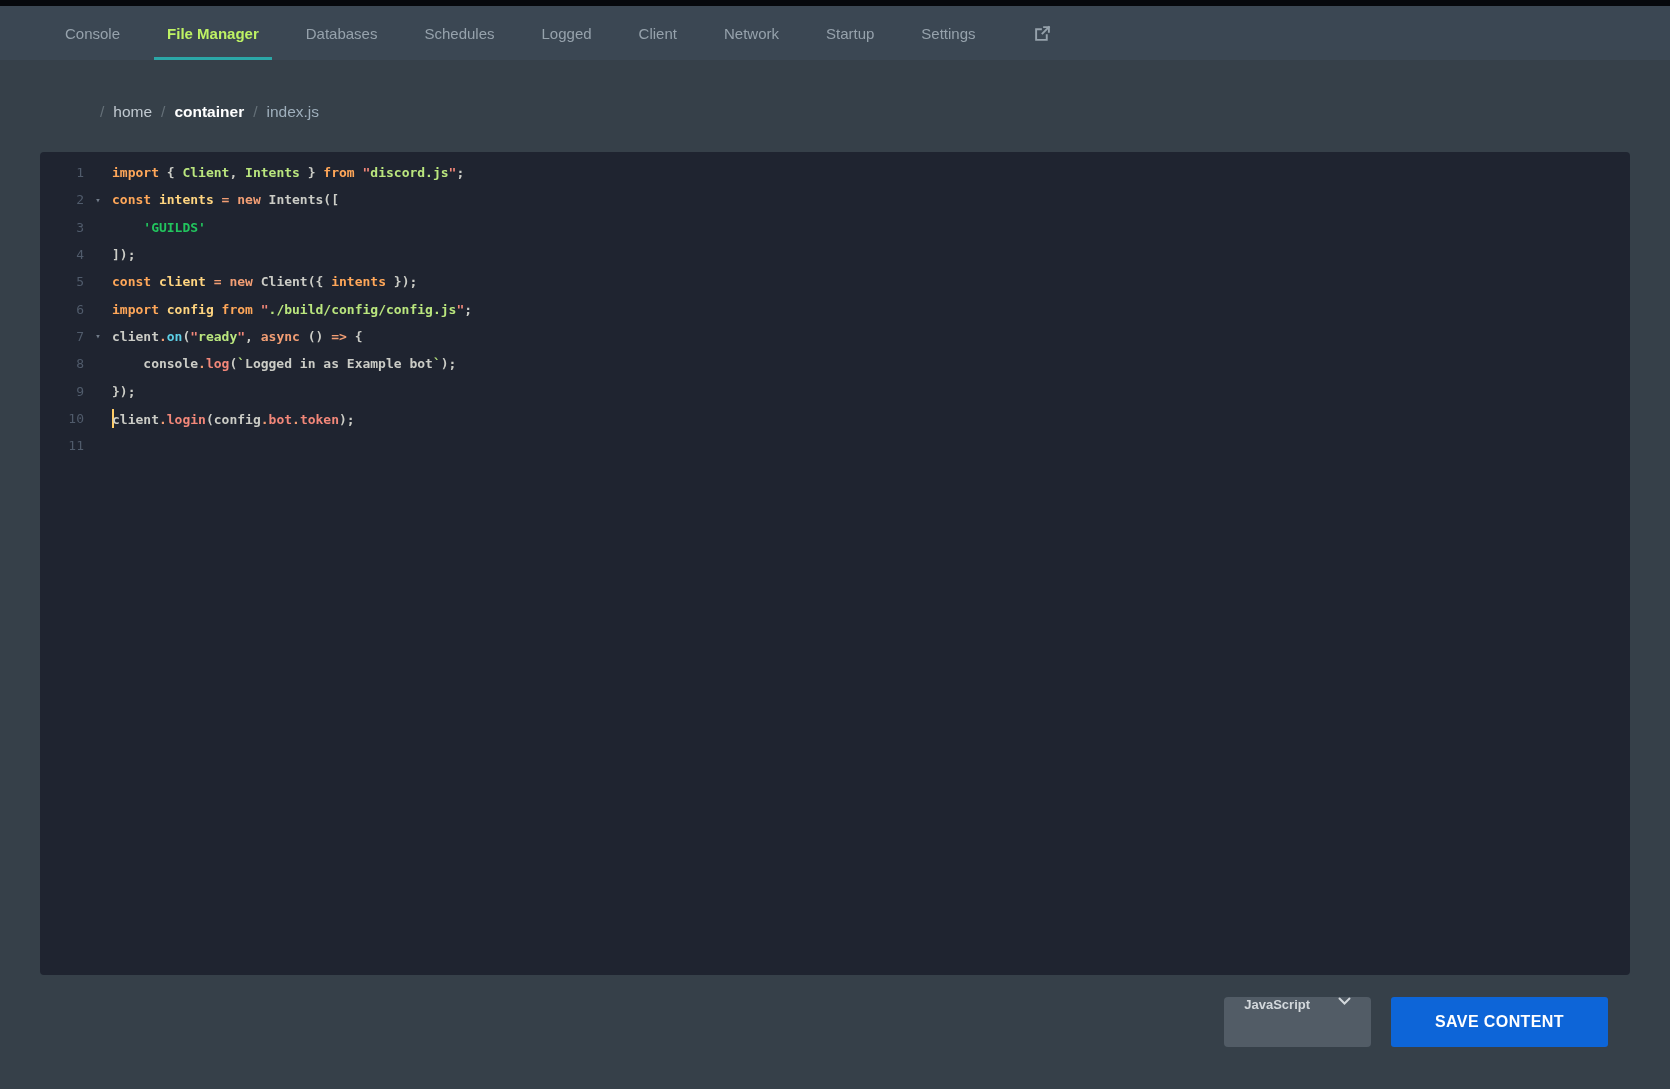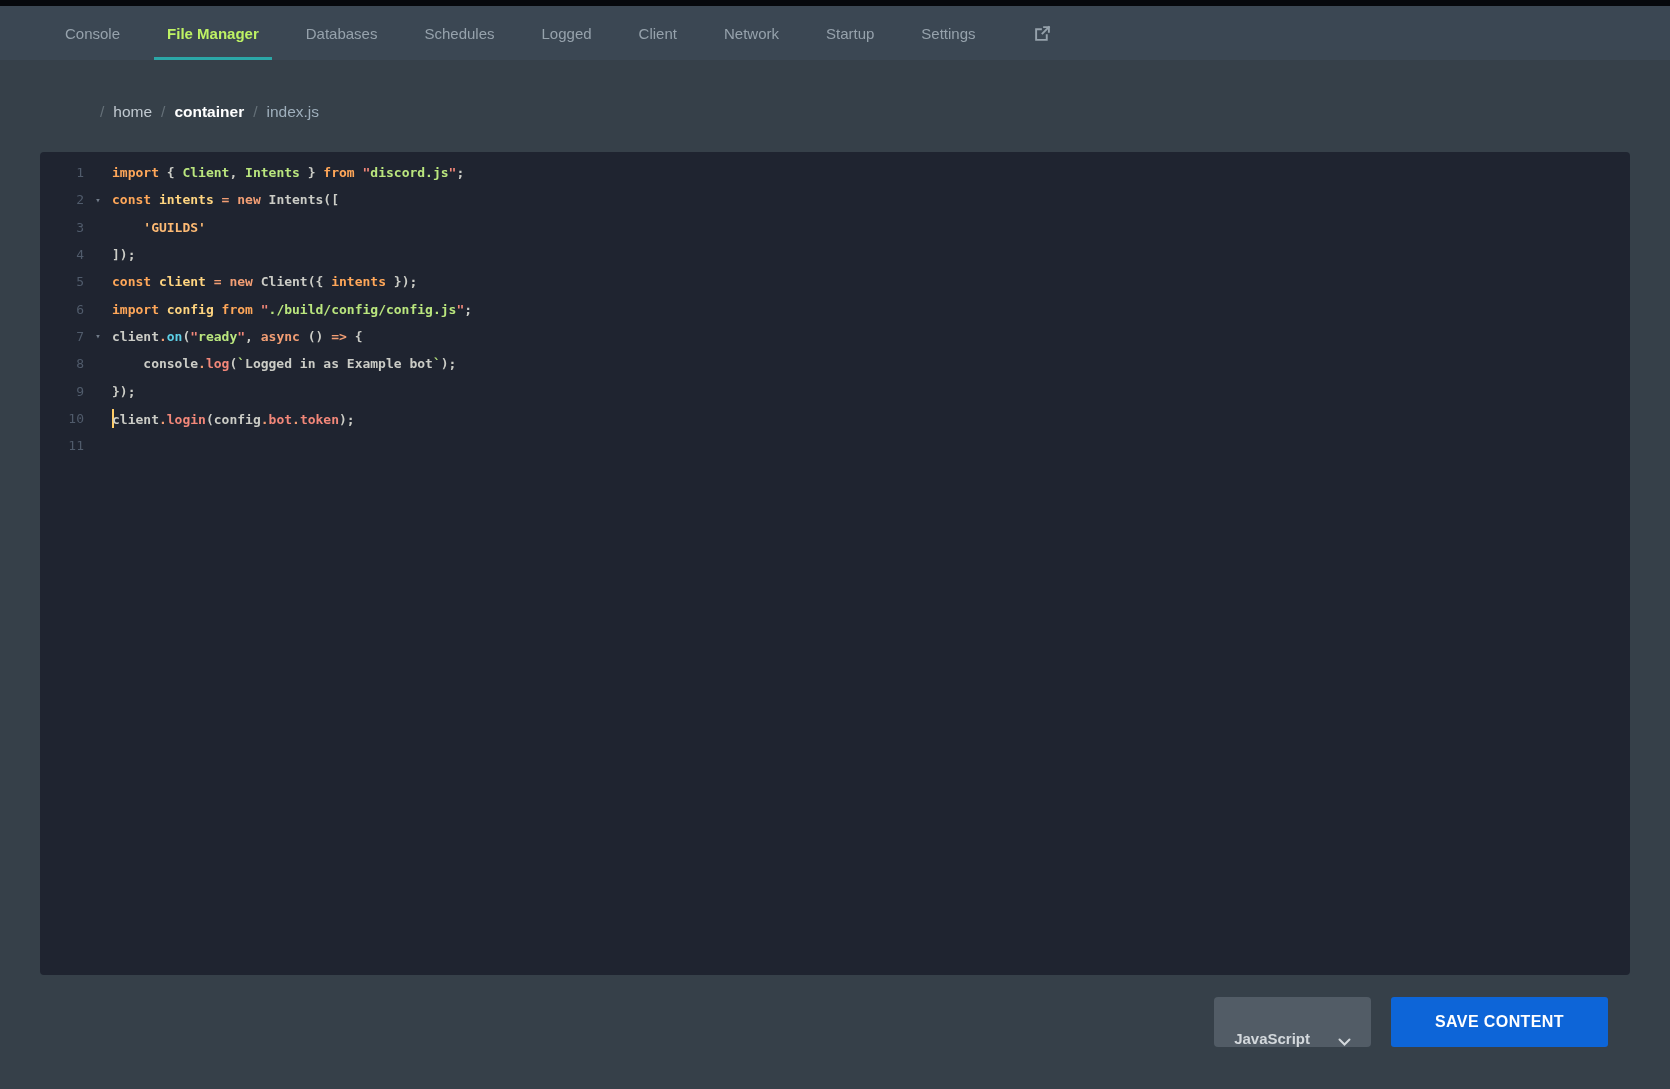--- a/index.html
+++ b/index.html
@@ -63,22 +63,22 @@
     vertical-align:-4px; margin-right:-2px;
   }
 
   
   .footer-actions {
     display:flex; justify-content:flex-end; align-items:center;
     margin:22px 62px 0 0; gap:20px;
   }
   .lang-select {
     height:50px; padding:0 20px; background:#525c66; border-radius:4px;
-    display:flex; align-items:flex-end; gap:28px;
-    color:#d3d8dc; font-size:15px; font-weight:bold; cursor:pointer;
+    display:flex; align-items:flex-start; gap:28px;
+    color:#d3d8dc; font-size:13px; font-weight:bold; cursor:pointer;
   }
   .save-btn {
     height:50px; padding:4px 44px; background:#0d65d8; border:none; border-radius:3px;
     color:#ffffff; font-size:16px; font-weight:bold; letter-spacing:0.4px;
     cursor:pointer; font-family:"Liberation Sans", sans-serif;
   }
 </style>
 </head>
 <body>
 
@@ -121,21 +121,21 @@
       <div class="code-text"><span style="color: rgb(255, 167, 89);">import</span><span style="color: rgb(203, 204, 198);"> { </span><span style="color: rgb(186, 230, 126);">Client</span><span style="color: rgb(203, 204, 198);">, </span><span style="color: rgb(186, 230, 126);">Intents</span><span style="color: rgb(203, 204, 198);"> } </span><span style="color: rgb(255, 167, 89);">from</span><span style="color: rgb(203, 204, 198);"> </span><span style="color: rgb(242, 135, 121);">"</span><span style="color: rgb(186, 230, 126);">discord.js</span><span style="color: rgb(242, 135, 121);">"</span><span style="color: rgb(203, 204, 198);">;</span></div>
     </div>
     <div class="code-row">
       <div class="gutter-num">2</div>
       <div class="fold-col">▾</div>
       <div class="code-text"><span style="color: rgb(255, 167, 89);">const</span><span style="color: rgb(203, 204, 198);"> </span><span style="color: rgb(255, 213, 128);">intents</span><span style="color: rgb(203, 204, 198);"> </span><span style="color: rgb(242, 158, 116);">=</span><span style="color: rgb(203, 204, 198);"> </span><span style="color: rgb(242, 158, 116);">new</span><span style="color: rgb(203, 204, 198);"> </span><span style="color: rgb(203, 204, 198);">Intents([</span></div>
     </div>
     <div class="code-row">
       <div class="gutter-num">3</div>
       <div class="fold-col"></div>
-      <div class="code-text"><span style="color: rgb(203, 204, 198);">    </span><span style="color: #fdba74;">'GUILDS'</span></div>
+      <div class="code-text"><span style="color: rgb(203, 204, 198);">    </span><span style="color: #22c55e;">'GUILDS'</span></div>
     </div>
     <div class="code-row">
       <div class="gutter-num">4</div>
       <div class="fold-col"></div>
       <div class="code-text"><span style="color: rgb(203, 204, 198);">]);</span></div>
     </div>
     <div class="code-row">
       <div class="gutter-num">5</div>
       <div class="fold-col"></div>
       <div class="code-text"><span style="color: rgb(255, 167, 89);">const</span><span style="color: rgb(203, 204, 198);"> </span><span style="color: rgb(255, 213, 128);">client</span><span style="color: rgb(203, 204, 198);"> </span><span style="color: rgb(242, 158, 116);">=</span><span style="color: rgb(203, 204, 198);"> </span><span style="color: rgb(242, 158, 116);">new</span><span style="color: rgb(203, 204, 198);"> </span><span style="color: rgb(203, 204, 198);">Client({ </span><span style="color: rgb(255, 167, 89);">intents</span><span style="color: rgb(203, 204, 198);"> });</span></div>

